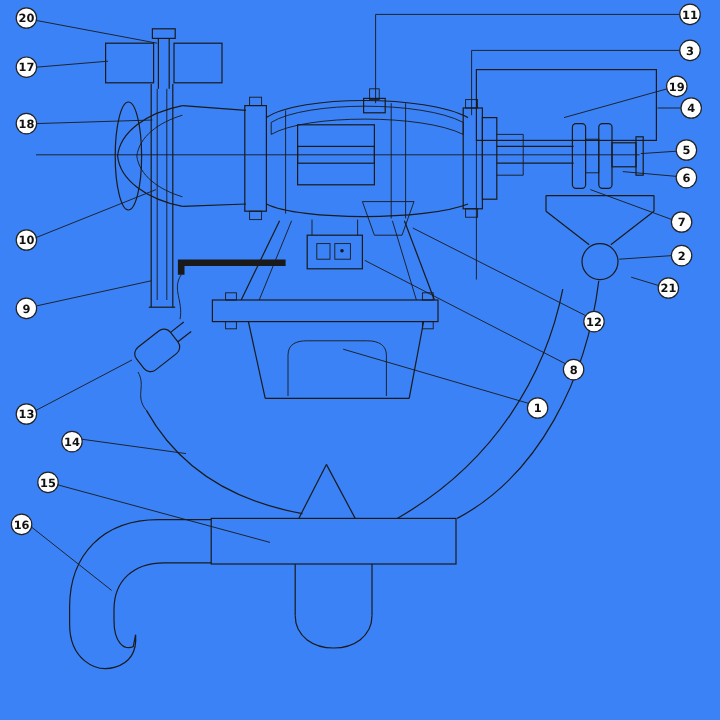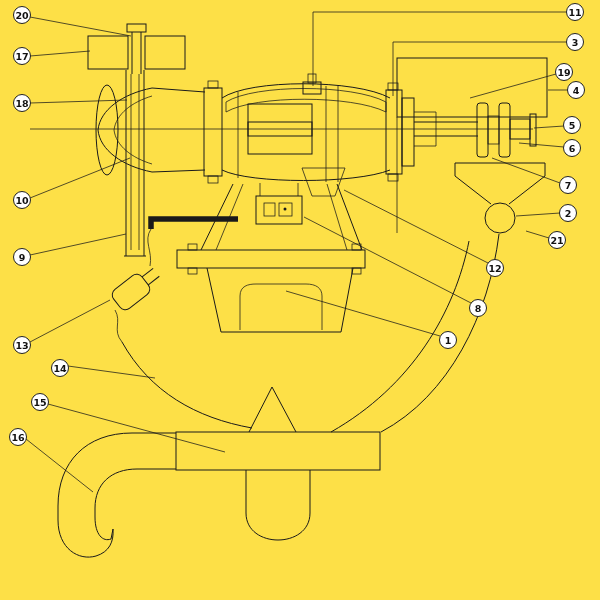--- a/index.html
+++ b/index.html
@@ -1,17 +1,17 @@
 <!DOCTYPE html>
 <html><head>
 <meta charset="utf-8">
 <style>
   html,body{margin:0;padding:0;background:#fff;}
   .frame{
-    width:600px;height:600px;position:relative;background:#fde047;
+    width:600px;height:600px;position:relative;background:#3b82f6;
     outline:1px solid #e3e3e3;overflow:hidden;
     font-family:"DejaVu Sans",sans-serif;
   }
   svg{display:block;}
   .ln{fill:none;stroke:#1a1a1a;stroke-width:1;}
   .thin{stroke-width:0.75;}
   .bold{stroke-width:5.5;}
   .callout-circle{fill:#ffffff;stroke:#222222;stroke-width:1;}
   .callout-num{
     font-family:"DejaVu Sans",sans-serif;font-size:9.5px;font-weight:bold;

